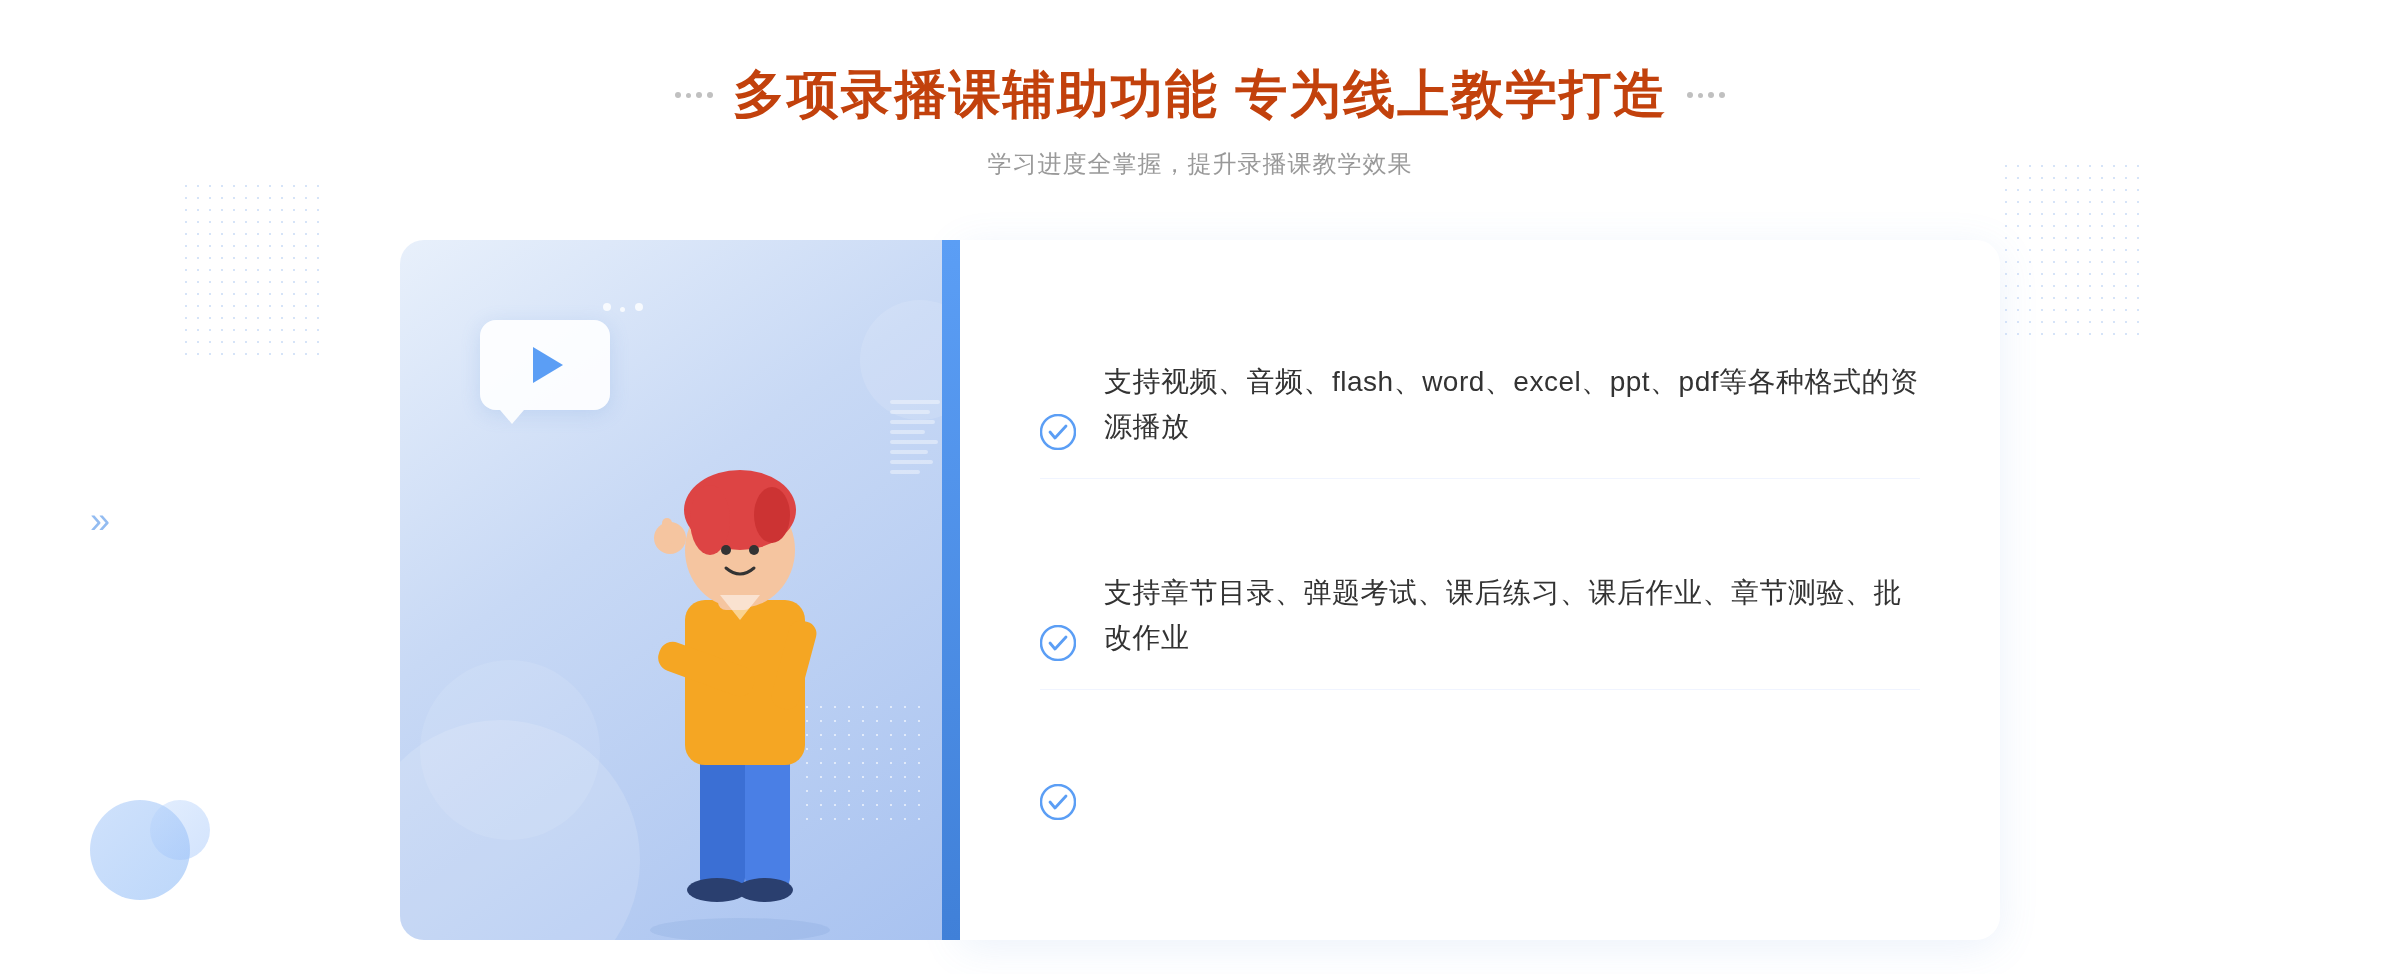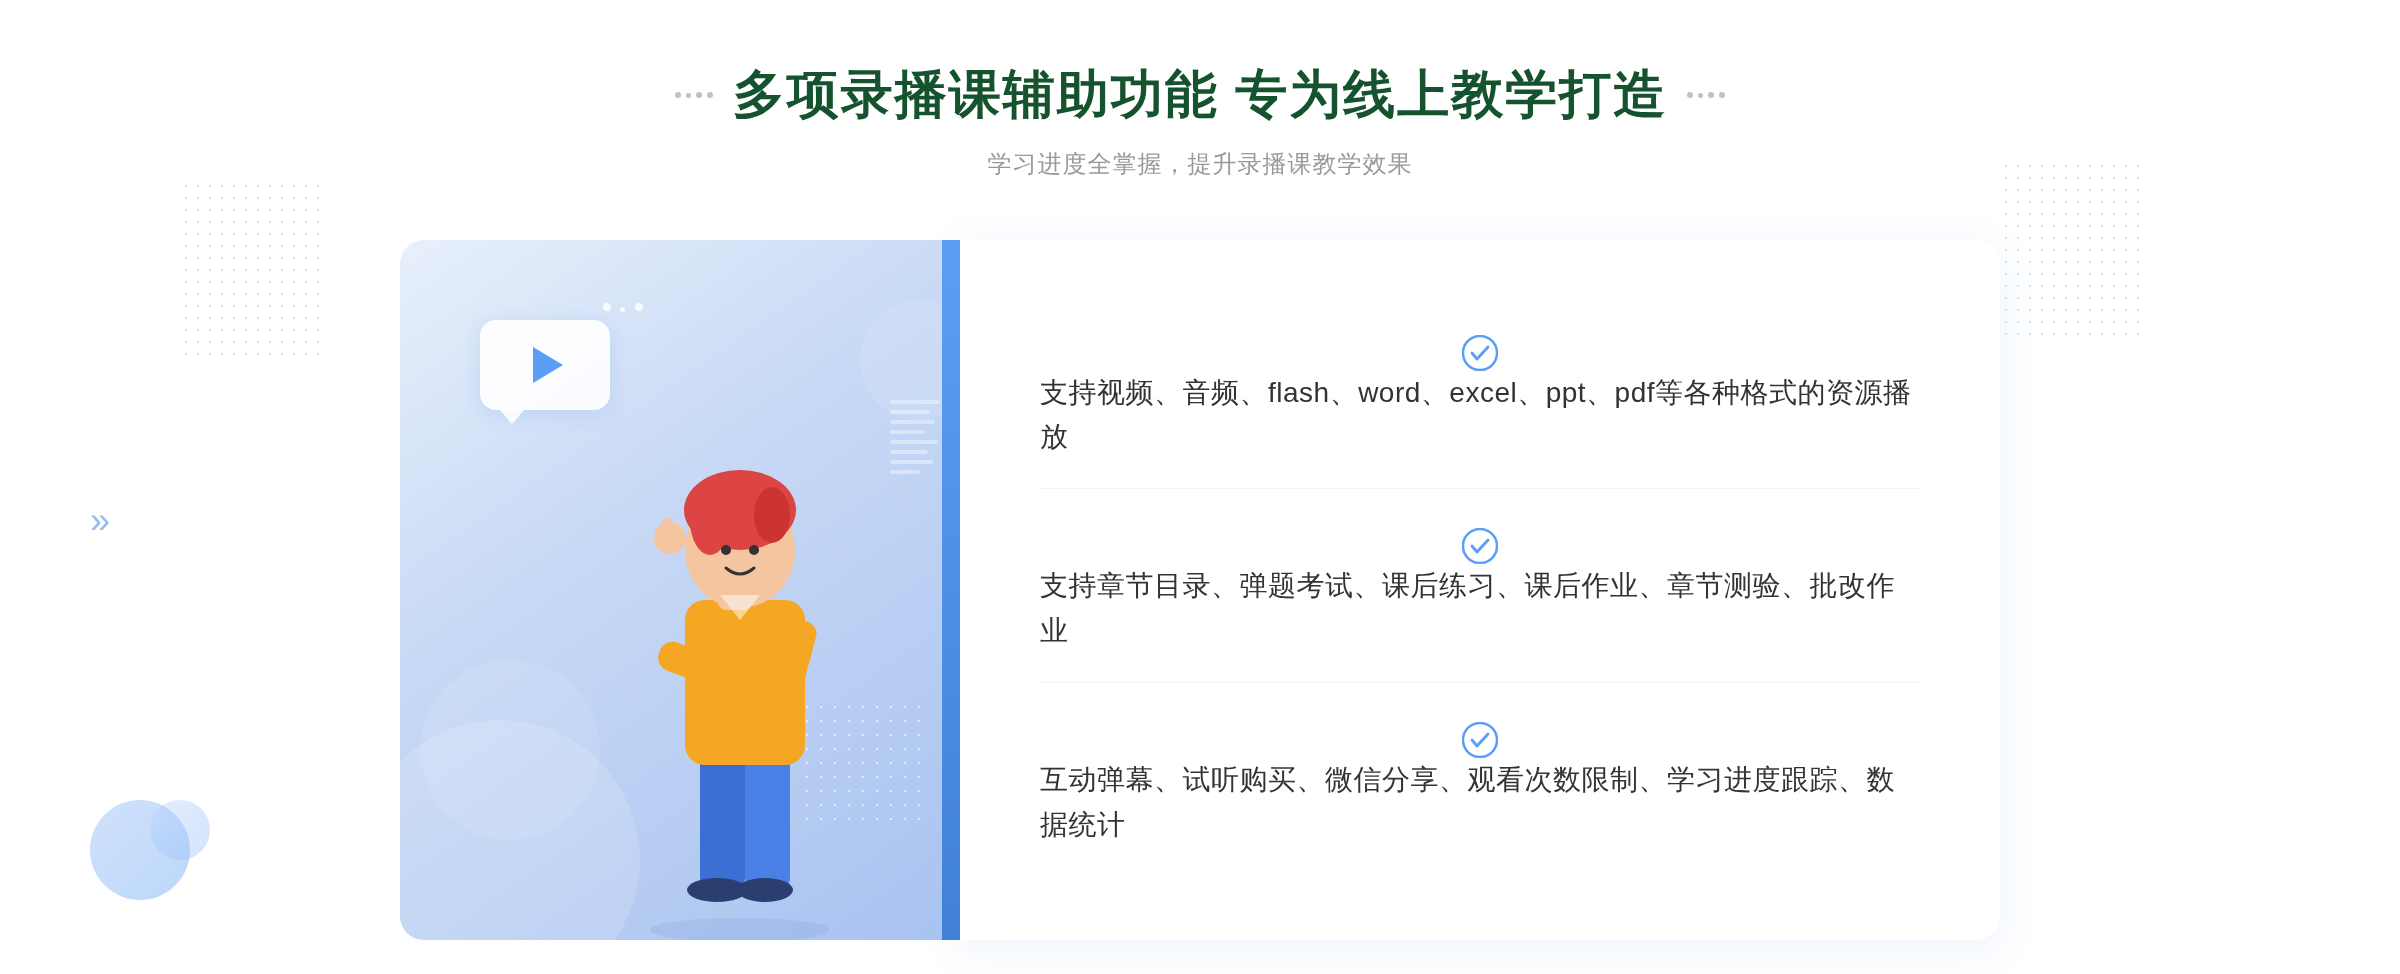--- a/index.html
+++ b/index.html
@@ -82,21 +82,21 @@
       border-radius: 50%;
     }
     .title-dots span:nth-child(2) {
       width: 5px;
       height: 5px;
     }
 
     .main-title {
       font-size: 52px;
       font-weight: 600;
-      color: #14532d;
+      color: #c2410c;
       letter-spacing: 2px;
       text-align: center;
     }
 
     .sub-title {
       font-size: 24px;
       color: #999;
       letter-spacing: 1px;
       font-weight: 400;
     }
@@ -263,24 +263,24 @@
       border-radius: 0 24px 24px 0;
       padding: 60px 80px;
       box-shadow: 0 8px 40px rgba(100, 150, 220, 0.12);
       display: flex;
       flex-direction: column;
       justify-content: space-around;
     }
 
     .feature-item {
       display: flex;
-      align-items: center;
+      align-items: flex-end;
+      gap: 28px;
       padding: 28px 0;
       border-bottom: 1px solid #f0f4ff;
-      flex-direction: column;
     }
     .feature-item:last-child {
       border-bottom: none;
     }
 
     .check-icon {
       width: 36px;
       height: 36px;
       flex-shrink: 0;
       margin-top: 2px;
@@ -440,21 +440,20 @@
         </svg>
         <span class="feature-text">支持章节目录、弹题考试、课后练习、课后作业、章节测验、批改作业</span>
       </div>
 
 
       <div class="feature-item">
         <svg class="check-icon" viewBox="0 0 36 36" xmlns="http://www.w3.org/2000/svg">
           <circle cx="18" cy="18" r="17" fill="none" stroke="#5B9EF5" stroke-width="2.5"></circle>
           <polyline points="10,18 15,24 26,12" fill="none" stroke="#5B9EF5" stroke-width="2.8" stroke-linecap="round" stroke-linejoin="round"></polyline>
         </svg>
-        <span class="feature-text">互动弹幕、试听购买、微信分享、观看次数限制、学习进度跟踪、数据统计</span>
       </div>
 
     </div>
   </div>
 
   <div class="deco-circle-blue"></div>
   <div class="deco-circle-blue-2"></div>
 
 </div>
 

